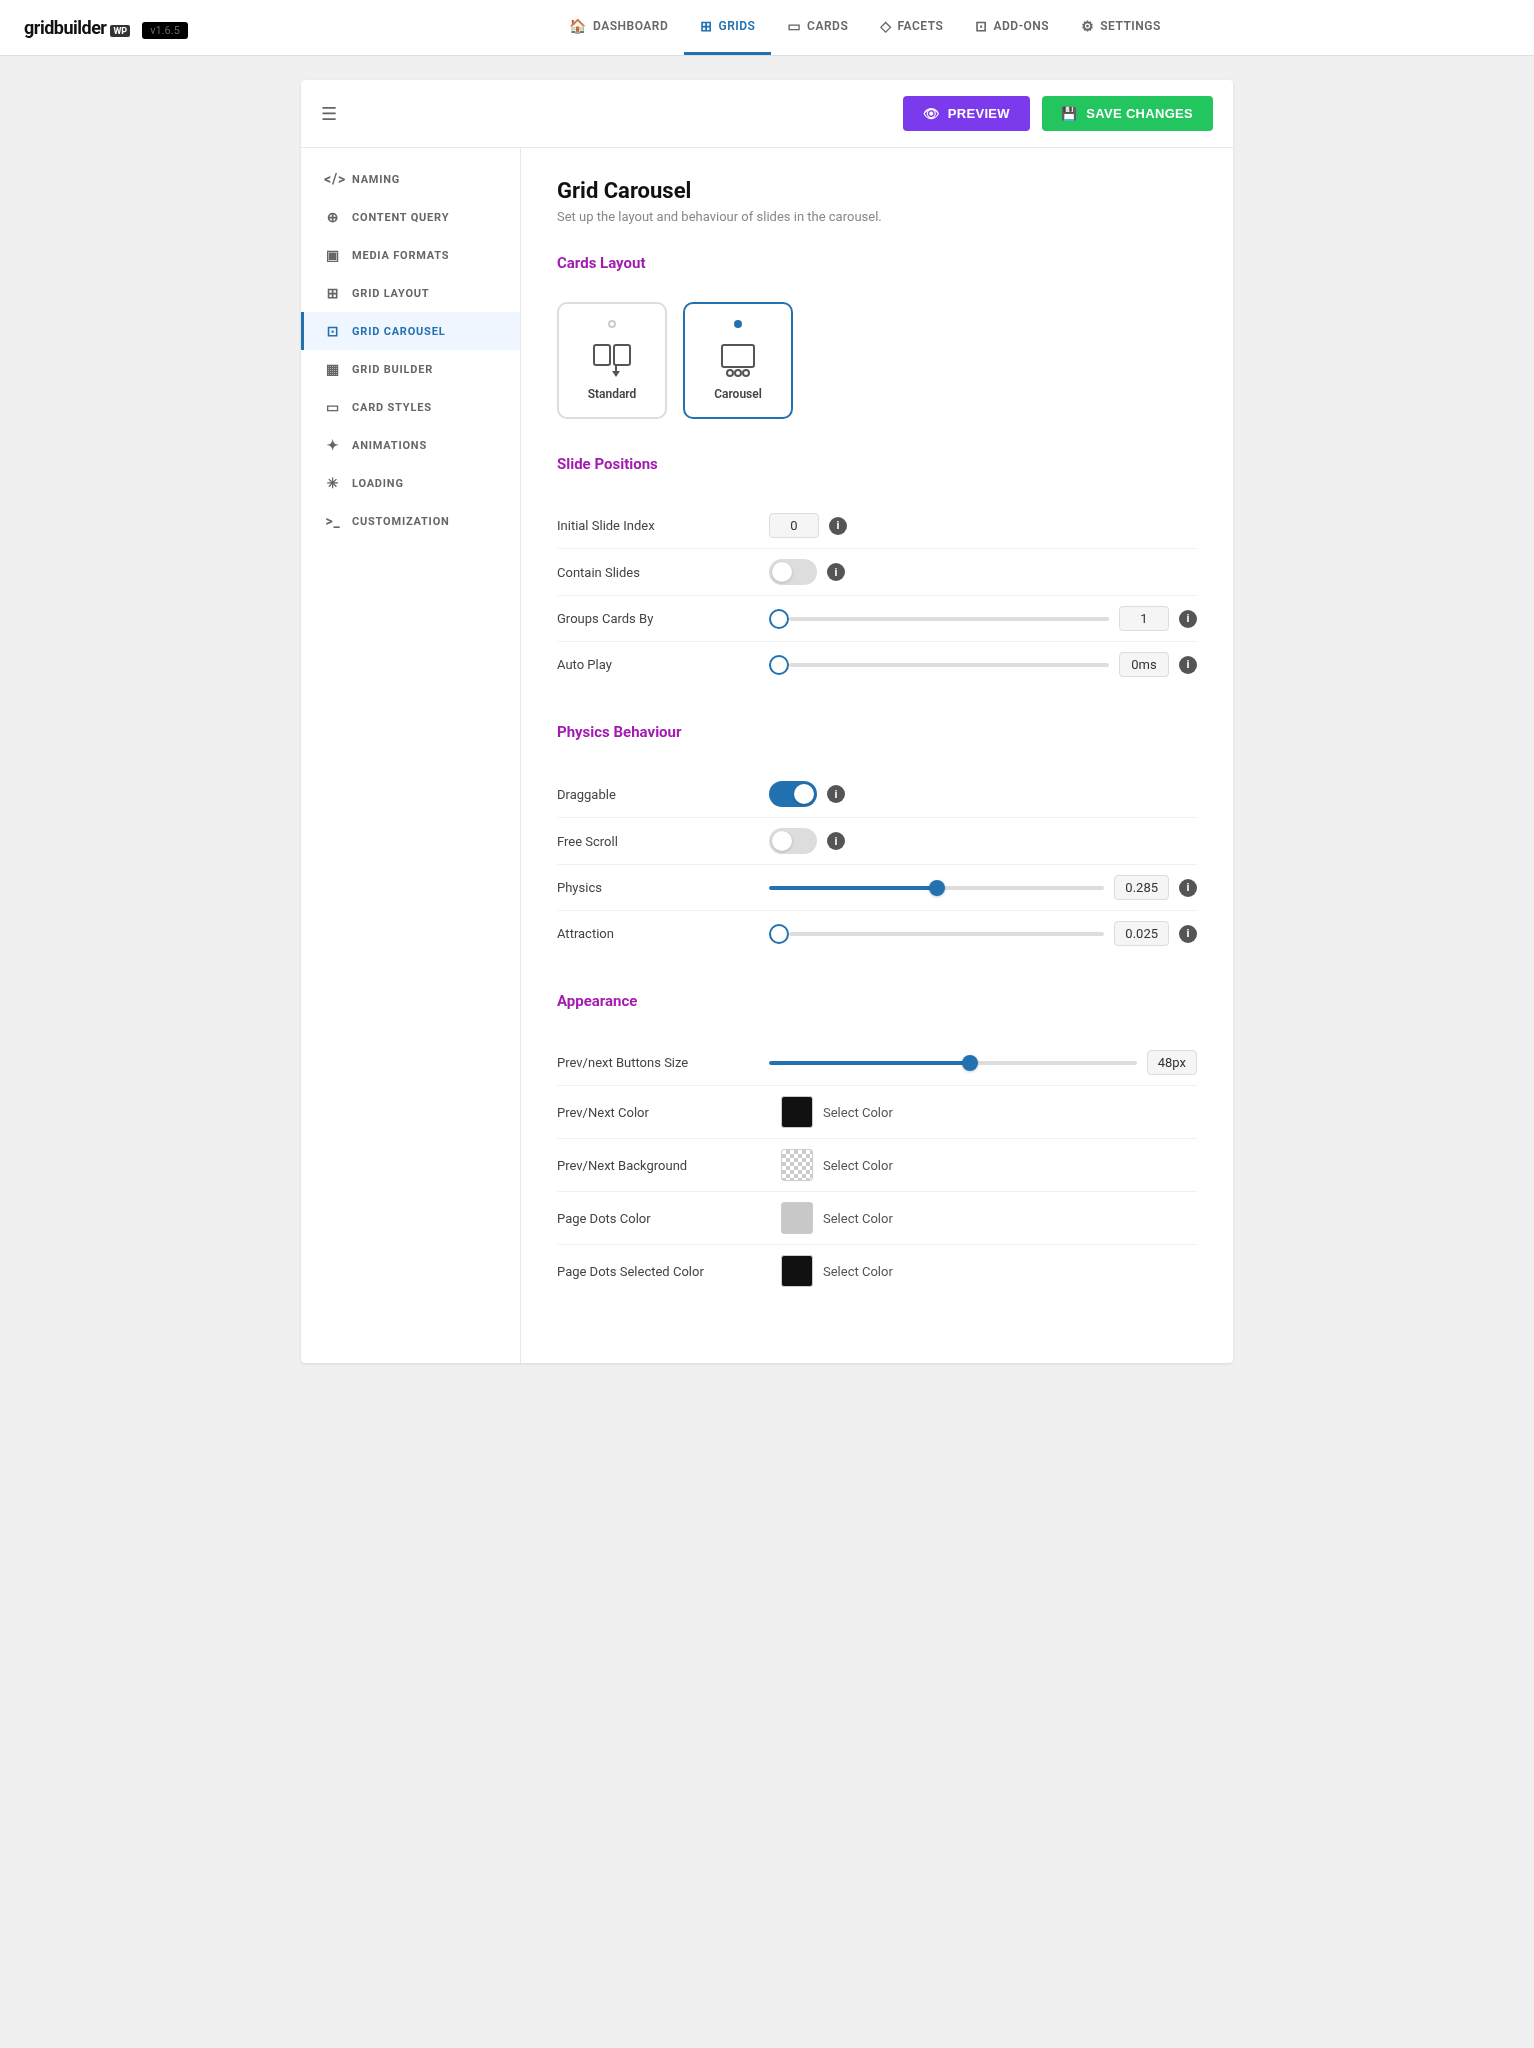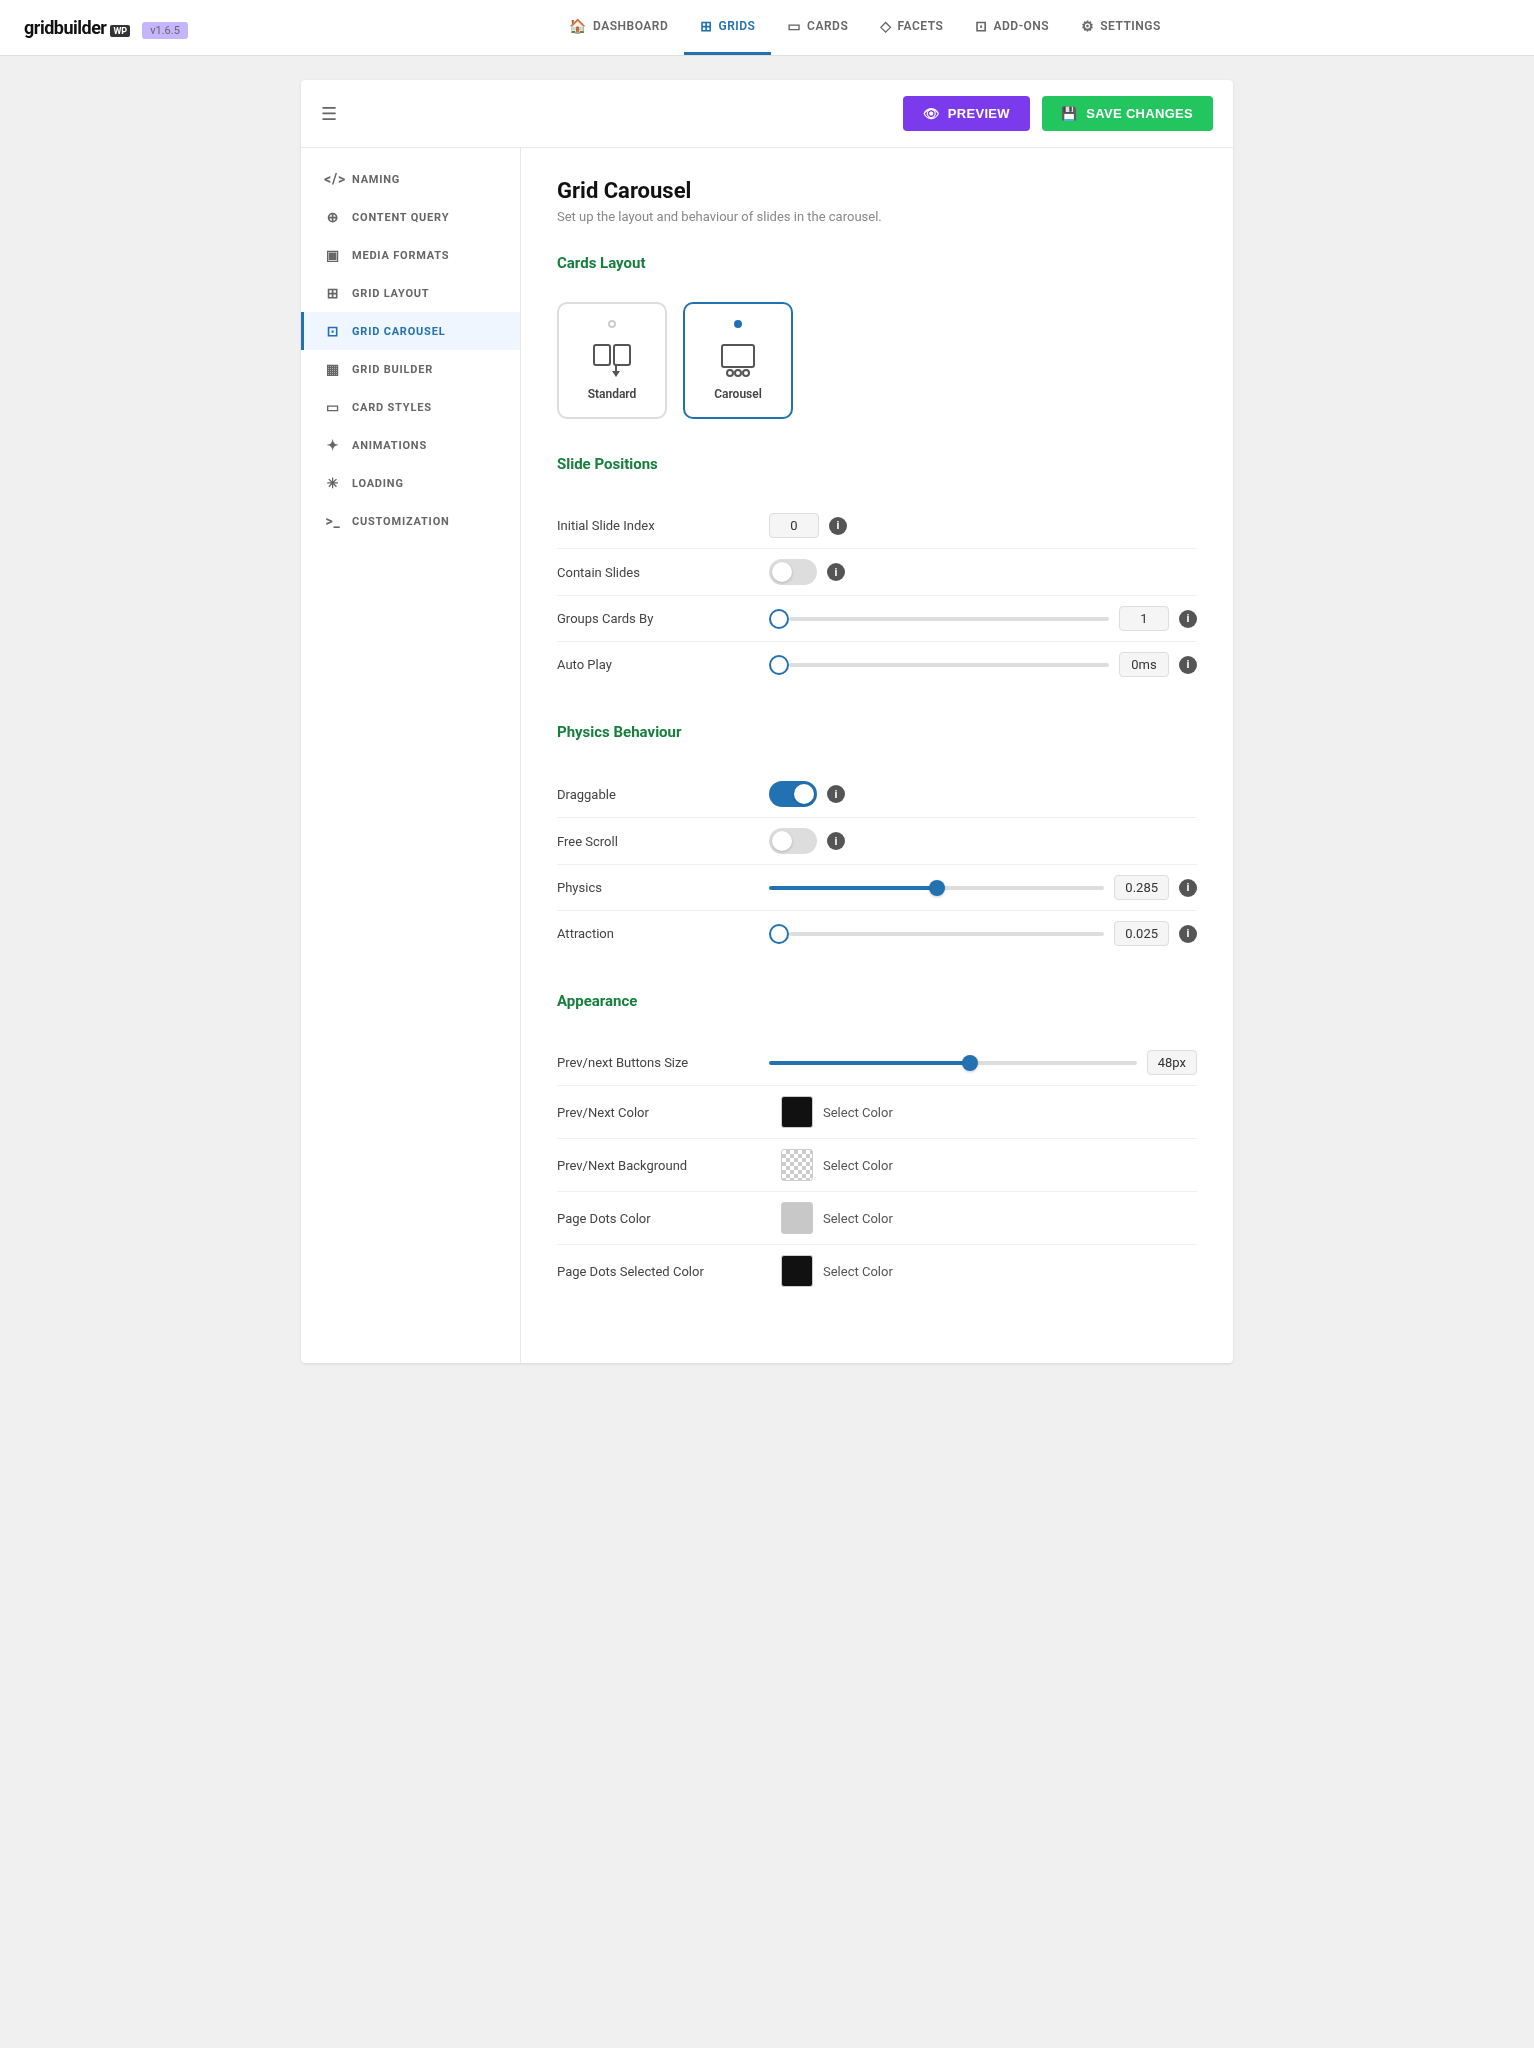--- a/index.html
+++ b/index.html
@@ -33,21 +33,21 @@
     }
     .logo-wp {
       background: #333;
       color: #fff;
       font-size: 9px;
       font-weight: 700;
       padding: 1px 3px;
       border-radius: 2px;
     }
     .version-badge {
-      background: #c4b5fd;
+      background: #000000;
       color: #666;
       font-size: 11px;
       padding: 2px 8px;
       border-radius: 3px;
       margin-left: 8px;
     }
     .nav-links {
       display: flex;
       align-items: center;
       gap: 0;
@@ -188,21 +188,21 @@
       margin-bottom: 30px;
     }
 
     
     .section {
       margin-bottom: 36px;
     }
     .section-title {
       font-size: 15px;
       font-weight: 700;
-      color: #15803d;
+      color: #a21caf;
       margin-bottom: 20px;
       padding-bottom: 10px;
     }
 
     
     .layout-cards {
       display: flex;
       gap: 16px;
       margin-bottom: 8px;
     }

